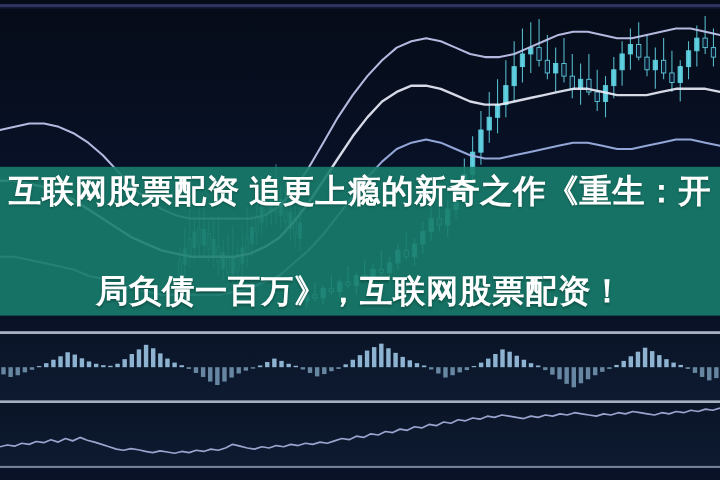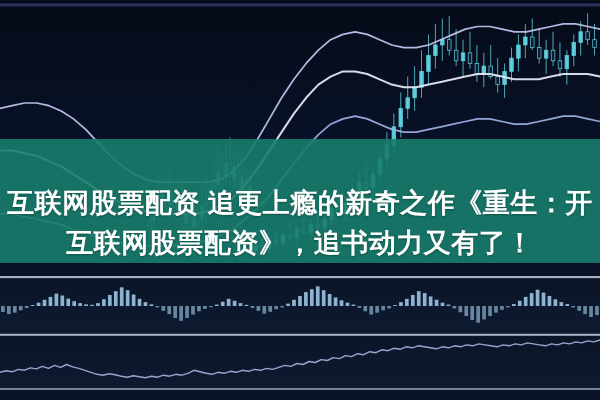--- a/index.html
+++ b/index.html
@@ -14,21 +14,21 @@
 
   
   #banner{
     position:absolute;
     left:0; top:139px;
     width:600px; height:124px;
     background:rgba(24,125,108,0.90);
     display:flex;
     flex-direction:column;
     align-items:center;
-    justify-content:flex-end;
+    justify-content:space-between;
     z-index:5;
   }
   .headline{
     color:#ffffff;
     font-size:27px;
     font-weight:bold;
     line-height:40px;
     letter-spacing:0.5px;
     text-align:center;
     white-space:nowrap;
@@ -331,16 +331,16 @@
         <rect x="589.1881188118812" y="306" width="3.6831683168316833" height="11.003200000000001" fill="#9fc9e8" opacity="0.62"></rect>
         <rect x="595.1287128712871" y="306" width="3.6831683168316833" height="9.0896" fill="#9fc9e8" opacity="0.62"></rect>
       </g>
     <g id="g-trend">
         <polyline points="0.0,372.3 6.1,370.8 12.1,371.8 18.2,369.4 24.2,370.3 30.3,367.9 36.4,368.9 42.4,366.4 48.5,368.4 54.5,365.4 60.6,367.4 66.7,364.5 72.7,366.9 78.8,368.4 84.8,370.3 90.9,372.3 97.0,374.3 103.0,375.2 109.1,373.8 115.2,374.8 121.2,376.2 127.3,377.2 133.3,375.7 139.4,376.7 145.5,377.7 151.5,376.2 157.6,377.2 163.6,375.2 169.7,376.2 175.8,374.3 181.8,375.2 187.9,373.3 193.9,370.3 200.0,371.8 206.1,373.3 212.1,374.3 218.2,372.3 224.2,373.3 230.3,371.3 236.4,372.3 242.4,370.3 248.5,371.3 254.5,369.4 260.6,370.3 266.7,368.4 272.7,369.4 278.8,367.4 284.8,365.4 290.9,366.4 297.0,363.5 303.0,364.5 309.1,361.5 315.2,362.5 321.2,359.6 327.3,360.5 333.3,357.6 339.4,358.6 345.5,355.6 351.5,356.6 357.6,353.7 363.6,354.7 369.7,351.7 375.8,352.7 381.8,349.8 387.9,350.7 393.9,348.3 400.0,349.3 406.1,346.8 412.1,347.8 418.2,345.8 424.2,346.8 430.3,347.8 436.4,348.8 442.4,346.8 448.5,347.8 454.5,345.8 460.6,346.8 466.7,344.9 472.7,345.8 478.8,343.9 484.8,344.9 490.9,345.8 497.0,346.8 503.0,344.9 509.1,345.8 515.2,343.9 521.2,344.9 527.3,342.9 533.3,343.9 539.4,344.9 545.5,345.8 551.5,343.9 557.6,344.9 563.6,342.9 569.7,343.9 575.8,341.9 581.8,342.9 587.9,340.9 593.9,341.9 600.0,340.0" fill="none" stroke="#a9b4e0" stroke-width="1.4" stroke-linejoin="round" opacity="0.9"></polyline>
       </g>
   </svg>
 
   <div id="banner">
     <div class="headline">互联网股票配资 追更上瘾的新奇之作《重生：开</div>
-    <div class="headline">互联网股票配资》，追书动力又有了！</div>
+    <div class="headline">局负债一百万》，互联网股票配资！</div>
   </div>
 
 </div>
 
 </body></html>

